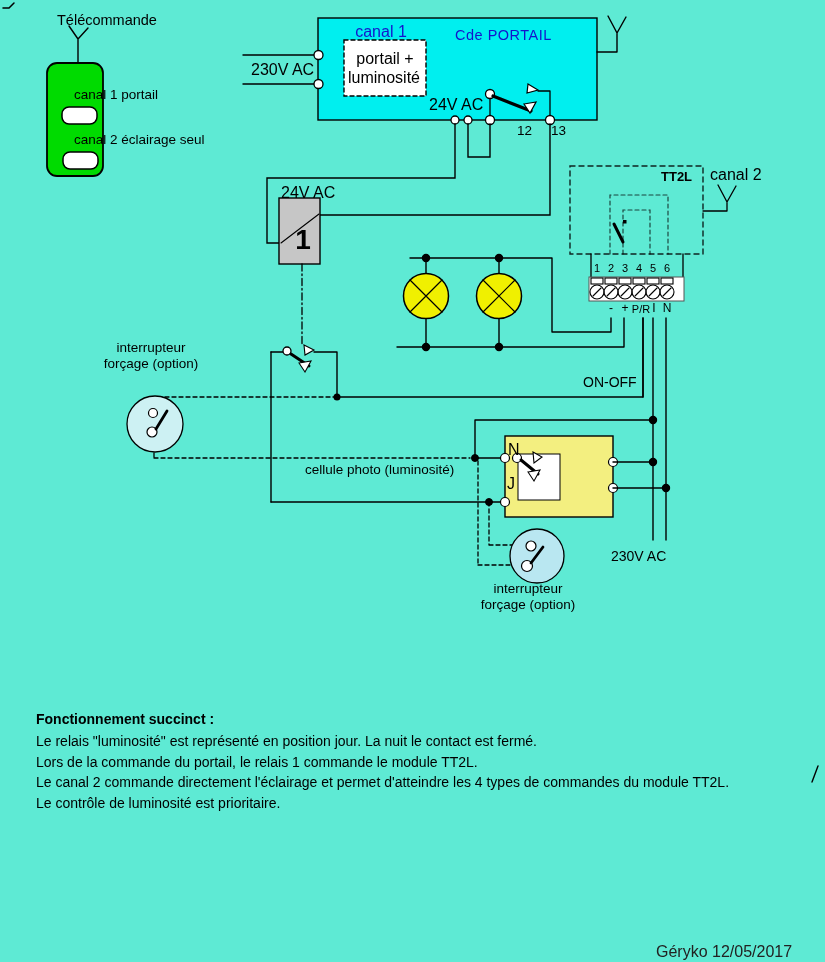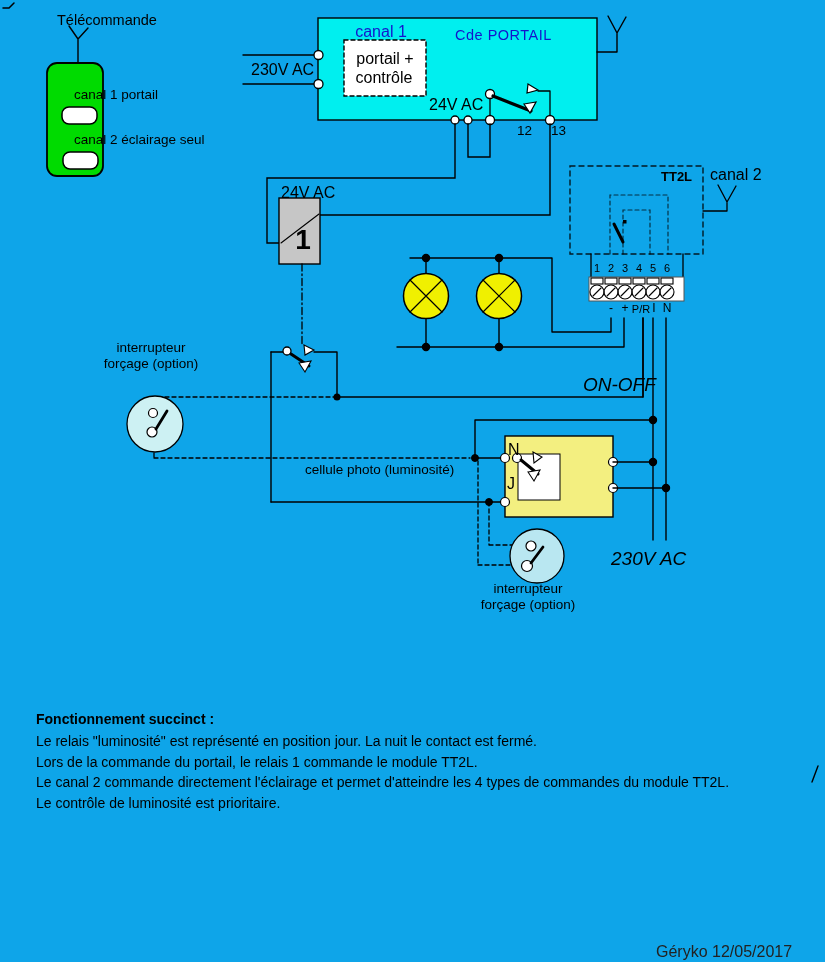--- a/index.html
+++ b/index.html
@@ -1,26 +1,26 @@
 <!DOCTYPE html>
 <html><head>
 <meta charset="utf-8">
 <style>
   html,body{margin:0;padding:0;background:#fff;}
-  .canvas{position:relative;width:825px;height:962px;background:#0ea5e9;
+  .canvas{position:relative;width:825px;height:962px;background:#5eead4;
           font-family:"Liberation Sans",sans-serif;overflow:hidden;}
   svg.layer{position:absolute;left:0;top:0;}
   .lbl{position:absolute;white-space:nowrap;color:#000;font-size:16px;line-height:1.15;}
   .c{transform:translateX(-50%);}
   .blue{color:#1414CC;}
   .b{font-weight:bold;}
   .s11{font-size:11px;}
   .s12{font-size:12px;}
   .s13{font-size:13.5px;}
-  .s15{font-size:19px;font-style:italic;}
+  .s15{font-size:14px;}
   .pre{white-space:pre;}
   .notes{position:absolute;left:36px;top:711px;color:#000;font-size:14px;}
   .notes .hd{font-weight:bold;margin-bottom:4px;}
   .notes .ln{line-height:20.6px;}
 </style>
 </head>
 <body>
 
 <div class="canvas">
 
@@ -187,21 +187,21 @@
 </svg>
 
 <div class="lbl" style="left:57px;top:12px;font-size:14.5px">Télécommande</div>
 <div class="lbl s13" style="left:74px;top:87px">canal 1 portail</div>
 <div class="lbl s13" style="left:74px;top:132px">canal 2 éclairage seul</div>
 
 <div class="lbl" style="left:251px;top:61px">230V AC</div>
 <div class="lbl blue c" style="left:381px;top:23px">canal 1</div>
 <div class="lbl blue" style="left:455px;top:27px;font-size:14.5px;letter-spacing:.5px">Cde PORTAIL</div>
 <div class="lbl c" style="left:385px;top:50px">portail +</div>
-<div class="lbl c" style="left:384px;top:69px">contrôle</div>
+<div class="lbl c" style="left:384px;top:69px">luminosité</div>
 <div class="lbl" style="left:429px;top:96px">24V AC</div>
 <div class="lbl s13" style="left:517px;top:123px">12</div>
 <div class="lbl s13" style="left:551px;top:123px">13</div>
 
 <div class="lbl" style="left:281px;top:184px">24V AC</div>
 <div class="lbl b c" style="left:303px;top:224px;font-size:28px">1</div>
 
 <div class="lbl b" style="left:661px;top:170px;font-size:13px">TT2L</div>
 <div class="lbl" style="left:710px;top:166px">canal 2</div>
 

